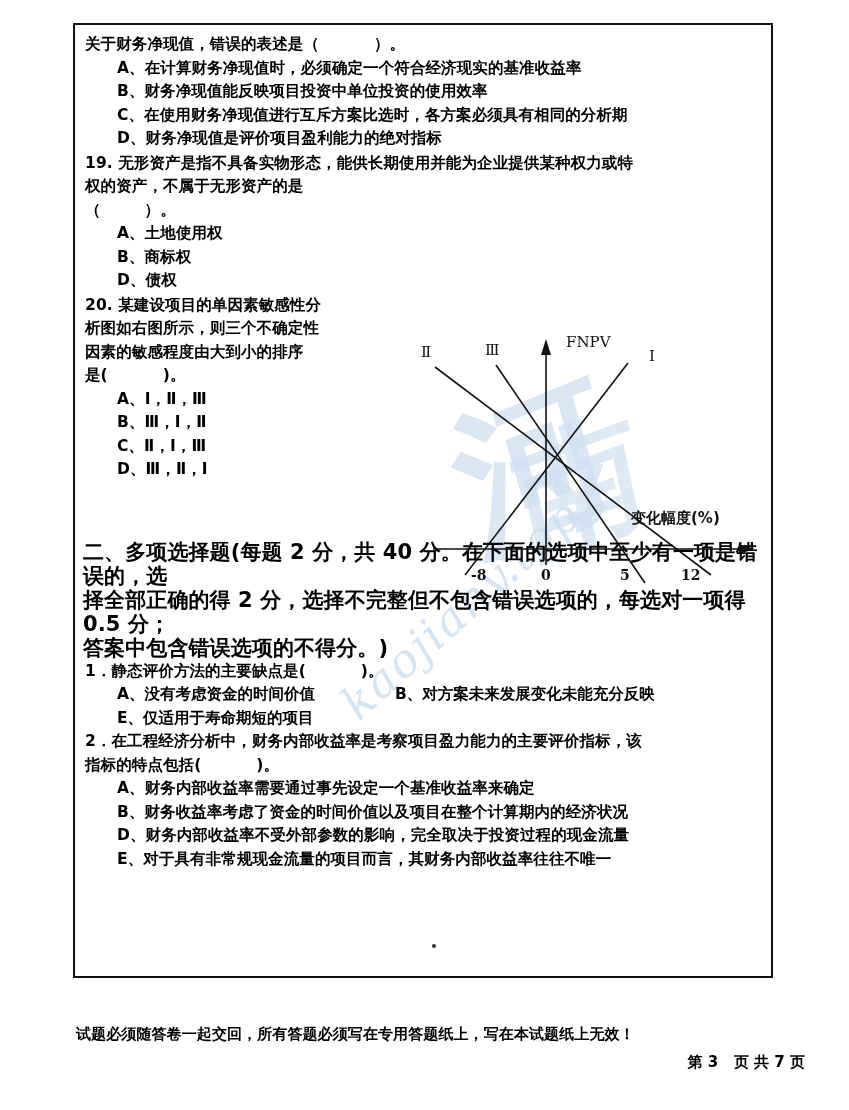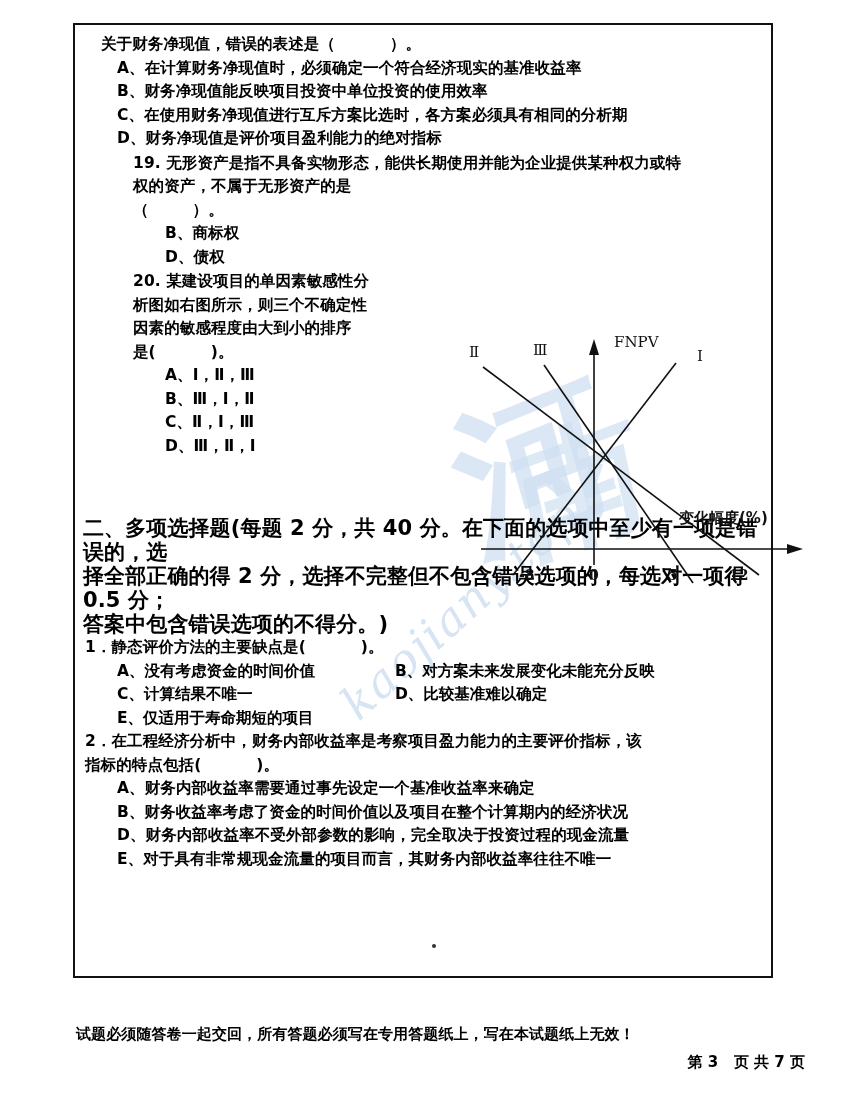--- a/index.html
+++ b/index.html
@@ -75,33 +75,32 @@
   }
 
   
   .q-line {
     font-size: 15.5px;
     line-height: 23.5px;
     font-weight: 700;
     white-space: pre;
     letter-spacing: .1px;
   }
-  .q-stem { margin-left: 18px; }
+  .q-stem { margin-left: 2px; }
   .q-opt  { margin-left: 34px; }
   .q-cont { margin-left: 2px; }
 
   .col-left {
     width: 310px;
   }
 
   
   #q18 { margin-top: 2px; }
   #q19-q20-wrap {
     position: relative;
-    margin-left: 48px;
   }
   #q19 { margin-top: 1px; }
   #q20 { margin-top: 1px; }
 
   
   #sens-figure {
     position: absolute;
     left: 330px;
     top: 175px;
     width: 362px;
@@ -213,20 +212,21 @@
       <div class="q-line q-opt">C、在使用财务净现值进行互斥方案比选时，各方案必须具有相同的分析期</div>
       <div class="q-line q-opt">D、财务净现值是评价项目盈利能力的绝对指标</div>
     </div>
 
     <div id="q19-q20-wrap">
 
       <div id="q19" class="col-left">
         <div class="q-line q-cont">19. 无形资产是指不具备实物形态，能供长期使用并能为企业提供某种权力或特</div>
         <div class="q-line q-cont">权的资产，不属于无形资产的是</div>
         <div class="q-line q-cont">（        ）。</div>
+        <div class="q-line q-opt">A、土地使用权</div>
         <div class="q-line q-opt">B、商标权</div>
         <div class="q-line q-opt">D、债权</div>
       </div>
 
       <div id="q20" class="col-left">
         <div class="q-line q-cont">20. 某建设项目的单因素敏感性分</div>
         <div class="q-line q-cont">析图如右图所示，则三个不确定性</div>
         <div class="q-line q-cont">因素的敏感程度由大到小的排序</div>
         <div class="q-line q-cont">是(          )。</div>
         <div class="q-line q-opt">A、Ⅰ，Ⅱ，Ⅲ</div>
@@ -270,24 +270,20 @@
       <div class="sec-head">择全部正确的得 2 分，选择不完整但不包含错误选项的，每选对一项得 0.5 分；</div>
       <div class="sec-head">答案中包含错误选项的不得分。)</div>
 
       <div>
         <div class="q-line q-cont">1．静态评价方法的主要缺点是(          )。</div>
         <div class="opt-2col">
           <span>A、没有考虑资金的时间价值</span>
           <span>B、对方案未来发展变化未能充分反映</span>
         </div>
         <div class="opt-2col">
-          <span>C、计算结果不唯一</span>
-          <span>D、比较基准难以确定</span>
-        </div>
-        <div class="opt-2col">
           <span>E、仅适用于寿命期短的项目</span>
           <span></span>
         </div>
       </div>
 
       <div>
         <div class="q-line q-cont">2．在工程经济分析中，财务内部收益率是考察项目盈力能力的主要评价指标，该</div>
         <div class="q-line q-cont">指标的特点包括(          )。</div>
         <div class="q-line q-opt">A、财务内部收益率需要通过事先设定一个基准收益率来确定</div>
         <div class="q-line q-opt">B、财务收益率考虑了资金的时间价值以及项目在整个计算期内的经济状况</div>

